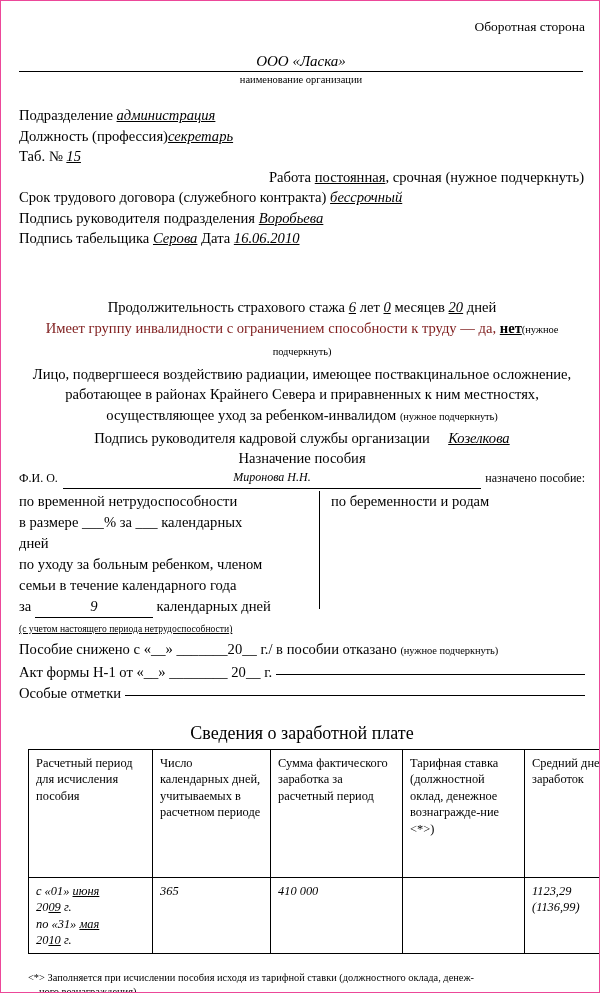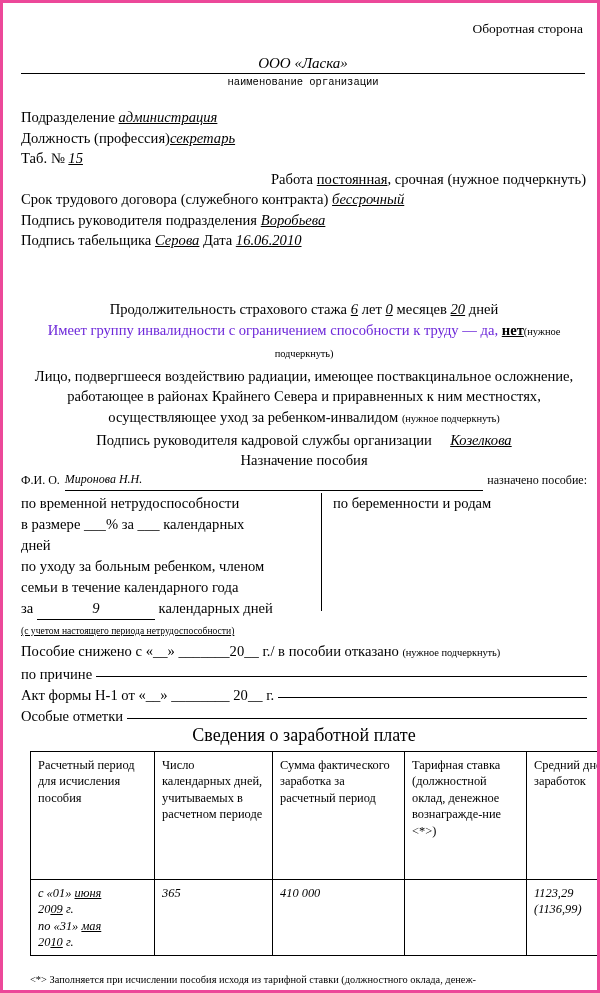--- a/index.html
+++ b/index.html
@@ -10,21 +10,21 @@
   body {
     font-family: "Liberation Serif", "DejaVu Serif", serif;
     color: #000000;
   }
   #page {
     position: relative;
     width: 600px;
     height: 993px;
     box-sizing: border-box;
     background: #ffffff;
-    border: 3px solid #ec4899;
+    border: 1px solid #ec4899;
     overflow: hidden;
   }
 
   
   .ln {
     font-size: 14.6px;
     line-height: 20.5px;
     white-space: nowrap;
   }
   .it { font-style: italic; }
@@ -56,56 +56,55 @@
     font-size: 15px;
     padding-bottom: 1px;
   }
   .org-rule {
     border-bottom: 1.6px solid #000;
     height: 0;
     margin: 0 0 2px 0;
   }
   .org-cap {
     font-size: 10.5px;
-    font-family: Liberation Mono, monospace;
   }
 
   
   .blk1 { position: absolute; left: 18px; top: 104px; width: 566px; }
   .blk1 .ln { white-space: nowrap; }
   .indent-right {
     text-align: right;
     padding-right: 1px;
   }
 
   
   .blk2 { position: absolute; left: 18px; top: 296px; width: 566px; text-align: center; }
   .blue {
-    color: #6d28d9;
+    color: #7f1d1d;
   }
   .wrapln {
     font-size: 14.6px;
     line-height: 20.5px;
     white-space: normal;
   }
 
   
   .blk3 { position: absolute; left: 18px; top: 448px; width: 566px; }
   .center-t { text-align: center; font-size: 14.6px; line-height: 19px; }
   .fio-row {
     font-size: 12px;
     line-height: 21px;
     display: flex;
     align-items: baseline;
     white-space: nowrap;
   }
   .fio-fill {
     flex: 1 1 auto;
     border-bottom: 1.2px solid #000;
-    text-align: left;
+    text-align: center;
     font-style: italic;
     margin: 0 4px 0 5px;
     position: relative;
     top: -1px;
     font-family: Liberation Serif, serif;
   }
   .two-col {
     position: relative;
     margin-top: 1px;
     height: 124px;
@@ -286,24 +285,20 @@
 
       <div class="col-r">
         <div class="ln">по беременности и родам</div>
       </div>
     </div>
   </div>
 
   <div class="blk4">
     <div class="ln">
       <span>Пособие снижено с «__» _______20__ г./ в пособии отказано</span> <span class="small">(нужное подчеркнуть)</span>
-    </div>
-    <div class="fillrow">
-      <span>по причине</span>
-      <span class="grow"></span>
     </div>
     <div class="fillrow">
       <span>Акт формы Н-1 от «__» ________ 20__ г.</span>
       <span class="grow"></span>
     </div>
     <div class="fillrow">
       <span>Особые отметки</span>
       <span class="grow"></span>
     </div>
   </div>

